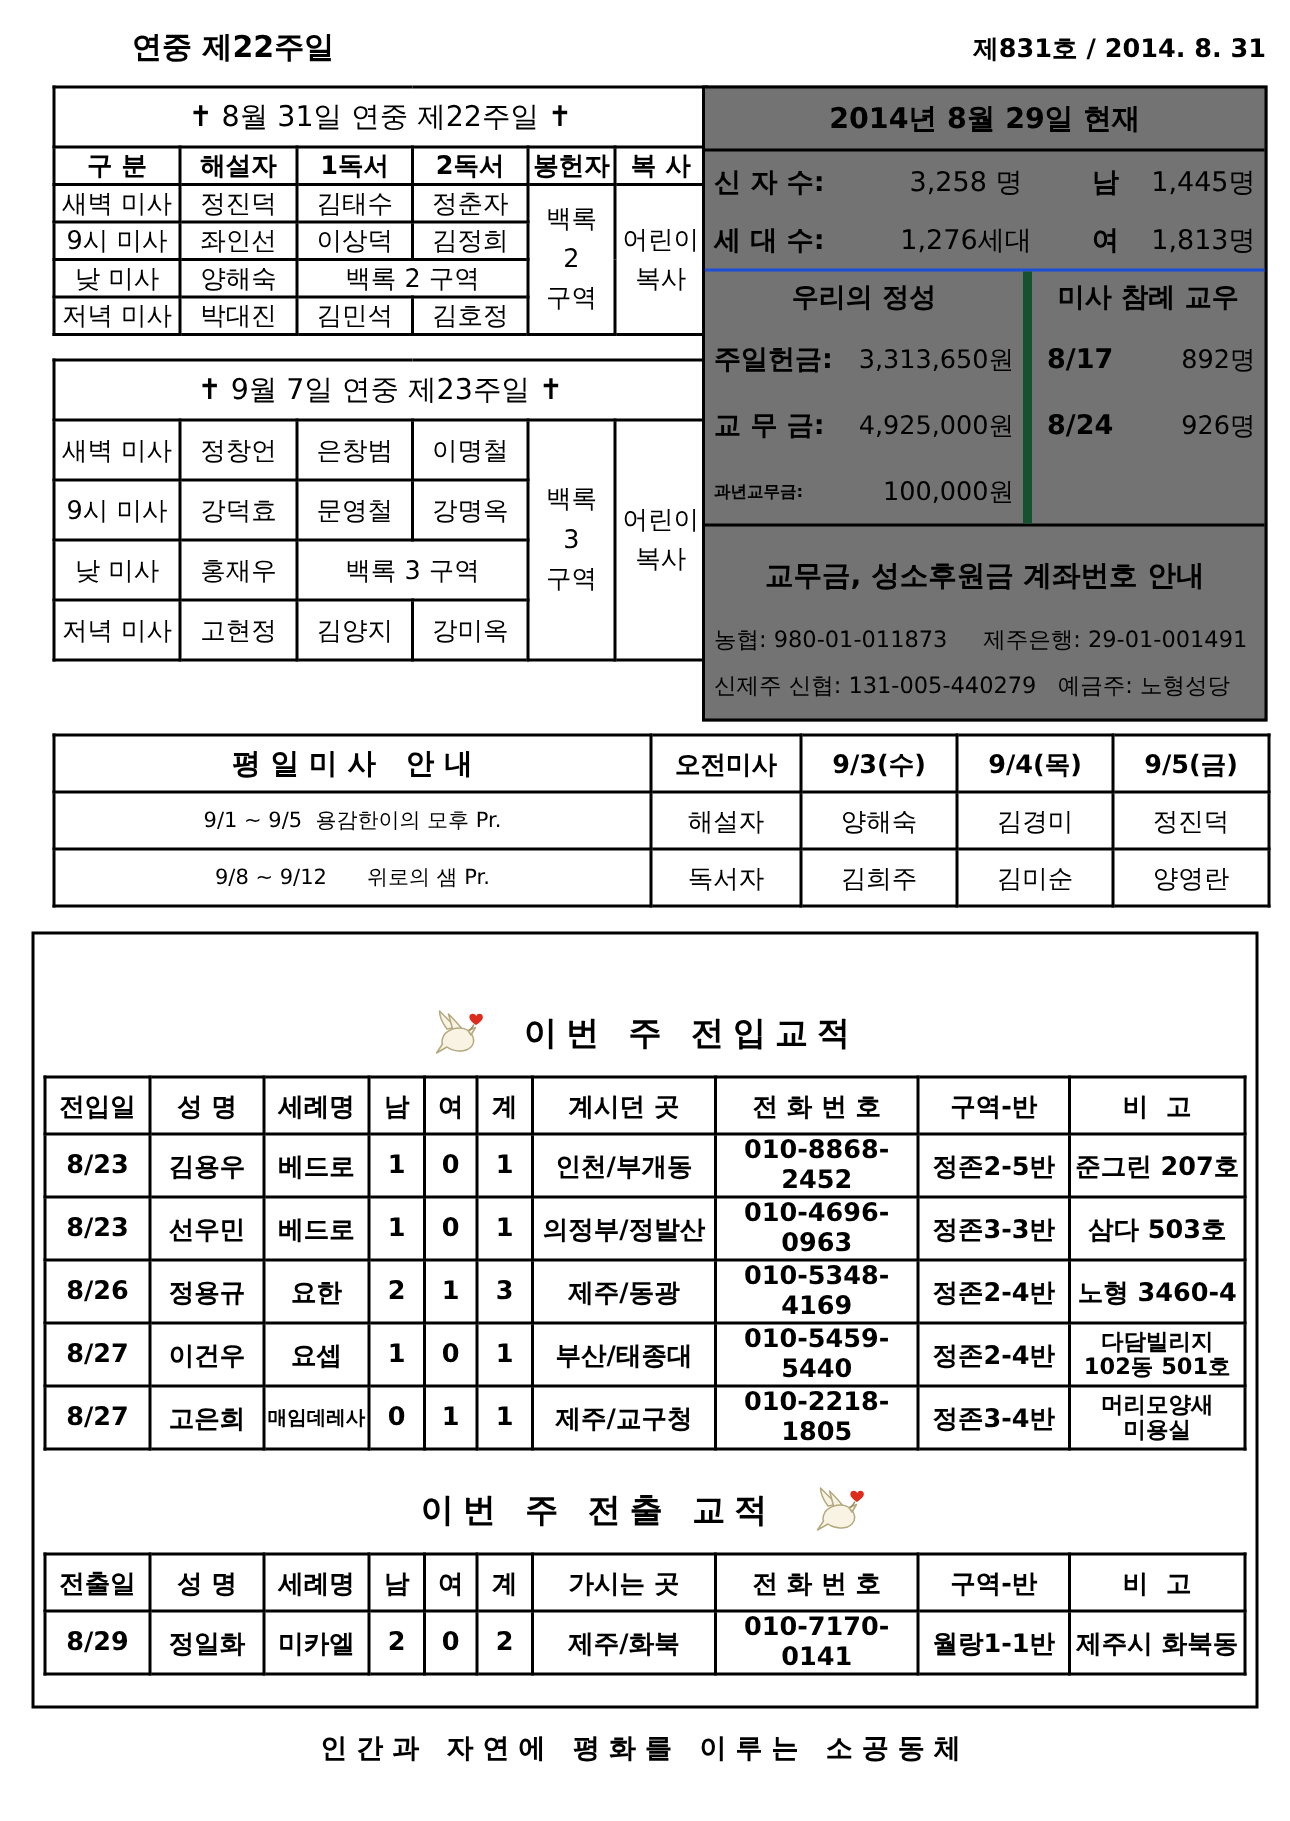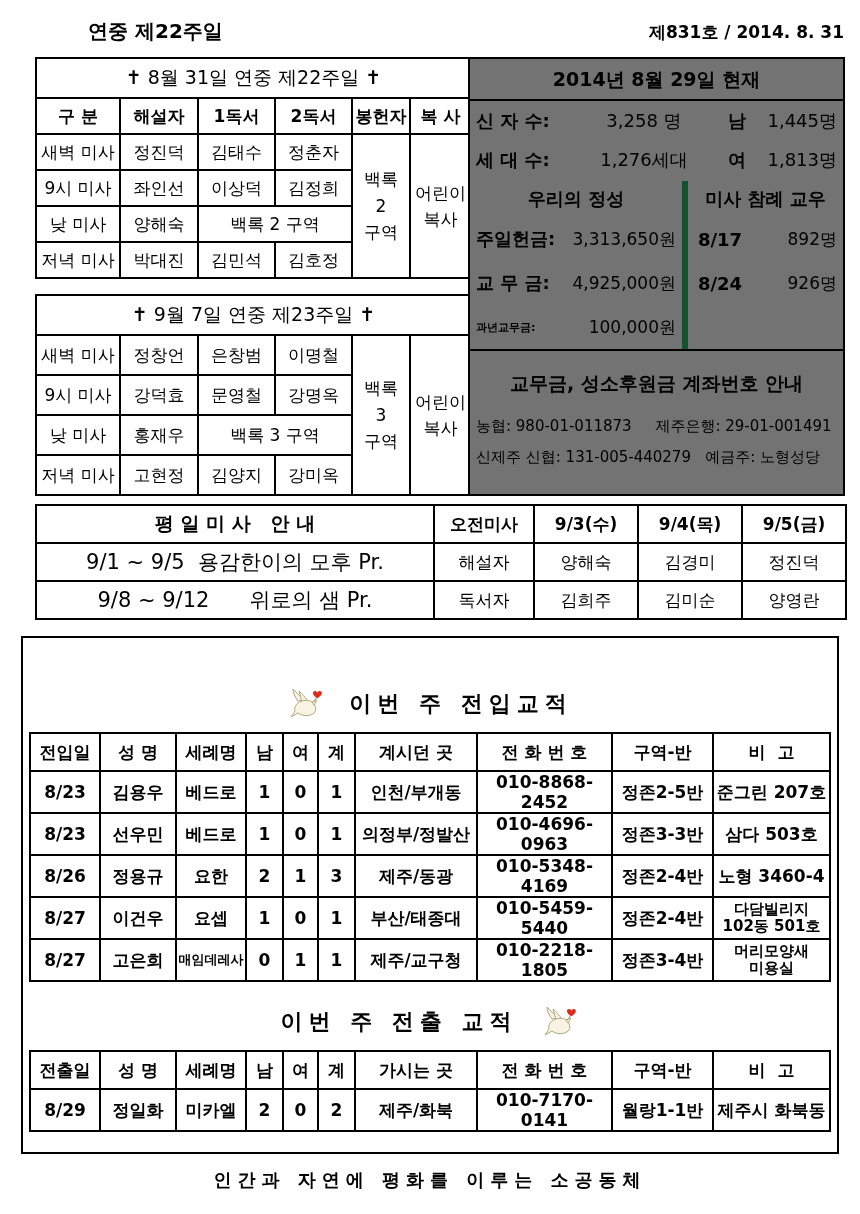--- a/index.html
+++ b/index.html
@@ -13,30 +13,30 @@
   .hdr-title { font-size:21px; font-weight:bold; letter-spacing:11px; }
   .hdr-issue { font-size:17px; font-weight:bold; }
 
   
   .top { margin:12px 0 0 35px; width:810px; }
   .toprow { display:flex; align-items:stretch; }
   .leftcol { width:435px; }
   table { border-collapse:collapse; table-layout:fixed; }
   .mass { width:435px; }
   .mass td { border:2px solid #000; text-align:center; vertical-align:middle;
-             font-size:17px; font-weight:normal; height:36px; overflow:hidden; }
+             font-size:17px; font-weight:normal; height:25px; overflow:hidden; }
   .mass td.ttl { font-size:19px; font-weight:normal; height:40px; }
   .mass td.hd  { font-weight:bold; }
   .mass td.vert { white-space:pre-line; line-height:1.55; font-size:17px; }
   .gapv { height:15px; }
 
   .rightcol { width:377px; margin-left:-2px; border:2px solid #000; background:#737373; display:flex; flex-direction:column; }
   .stat-title { height:42px; line-height:40px; text-align:center; font-weight:bold; font-size:19px; border-bottom:2px solid #000; }
   .stat-row { display:flex; align-items:center; height:40px; padding:0 6px; font-size:18px; }
-  .stat-row.last { border-bottom:2px solid #737373; }
+  .stat-row.last { border-bottom:2px solid #1d4ed8; }
   .s-label { width:104px; font-weight:bold; white-space:pre; }
   .s-val   { width:128px; text-align:center; font-weight:normal; }
   .s-g     { width:58px; text-align:center; font-weight:bold; }
   .s-gv    { flex:1; text-align:right; font-weight:normal; }
   .dev-grid { display:flex; border-bottom:2px solid #000; }
   .dev-left { width:218px; border-right:6px solid #14532d; }
   .dev-right { flex:1; }
   .dev-head { height:36px; line-height:36px; text-align:center; font-weight:bold; font-size:18px; white-space:pre; }
   .dev-row { display:flex; align-items:center; height:44px; padding:0 6px; }
   .d-label { font-weight:bold; font-size:18px; white-space:pre; }
@@ -45,21 +45,21 @@
   .a-date { width:62px; font-weight:bold; font-size:18px; padding-left:4px; }
   .a-cnt  { flex:1; text-align:right; font-weight:normal; font-size:17px; }
   .account { flex:1; padding:10px 6px 0 6px; }
   .acc-title { text-align:center; font-weight:bold; font-size:19px; margin:10px 0 20px; }
   .acc-line { font-size:15px; font-weight:normal; margin:12px 0; white-space:pre; }
 
   .weekday { width:810px; margin-top:8px; }
   .weekday td { border:2px solid #000; text-align:center; vertical-align:middle; height:38px; font-size:17px; }
   .weekday td.wt { font-weight:bold; font-size:19px; white-space:pre; }
   .weekday td.whd { font-weight:bold; }
-  .weekday td.period { font-size:21px; white-space:pre; }
+  .weekday td.period { font-size:14px; white-space:pre; }
 
   
   .bottom { margin:16px 0 0 21px; width:818px; height:518px; border:2px solid #000; }
   .sect-title { display:flex; justify-content:center; align-items:center; gap:24px;
                 font-size:22px; font-weight:bold; letter-spacing:6px; }
   .sect-title.first { margin-top:50px; }
   .sect-title.second { margin-top:24px; }
   .roster { width:800px; margin:12px auto 0; }
   .roster td { border:2px solid #000; text-align:center; vertical-align:middle;
                height:38px; font-size:17px; font-weight:bold; overflow:hidden; }

